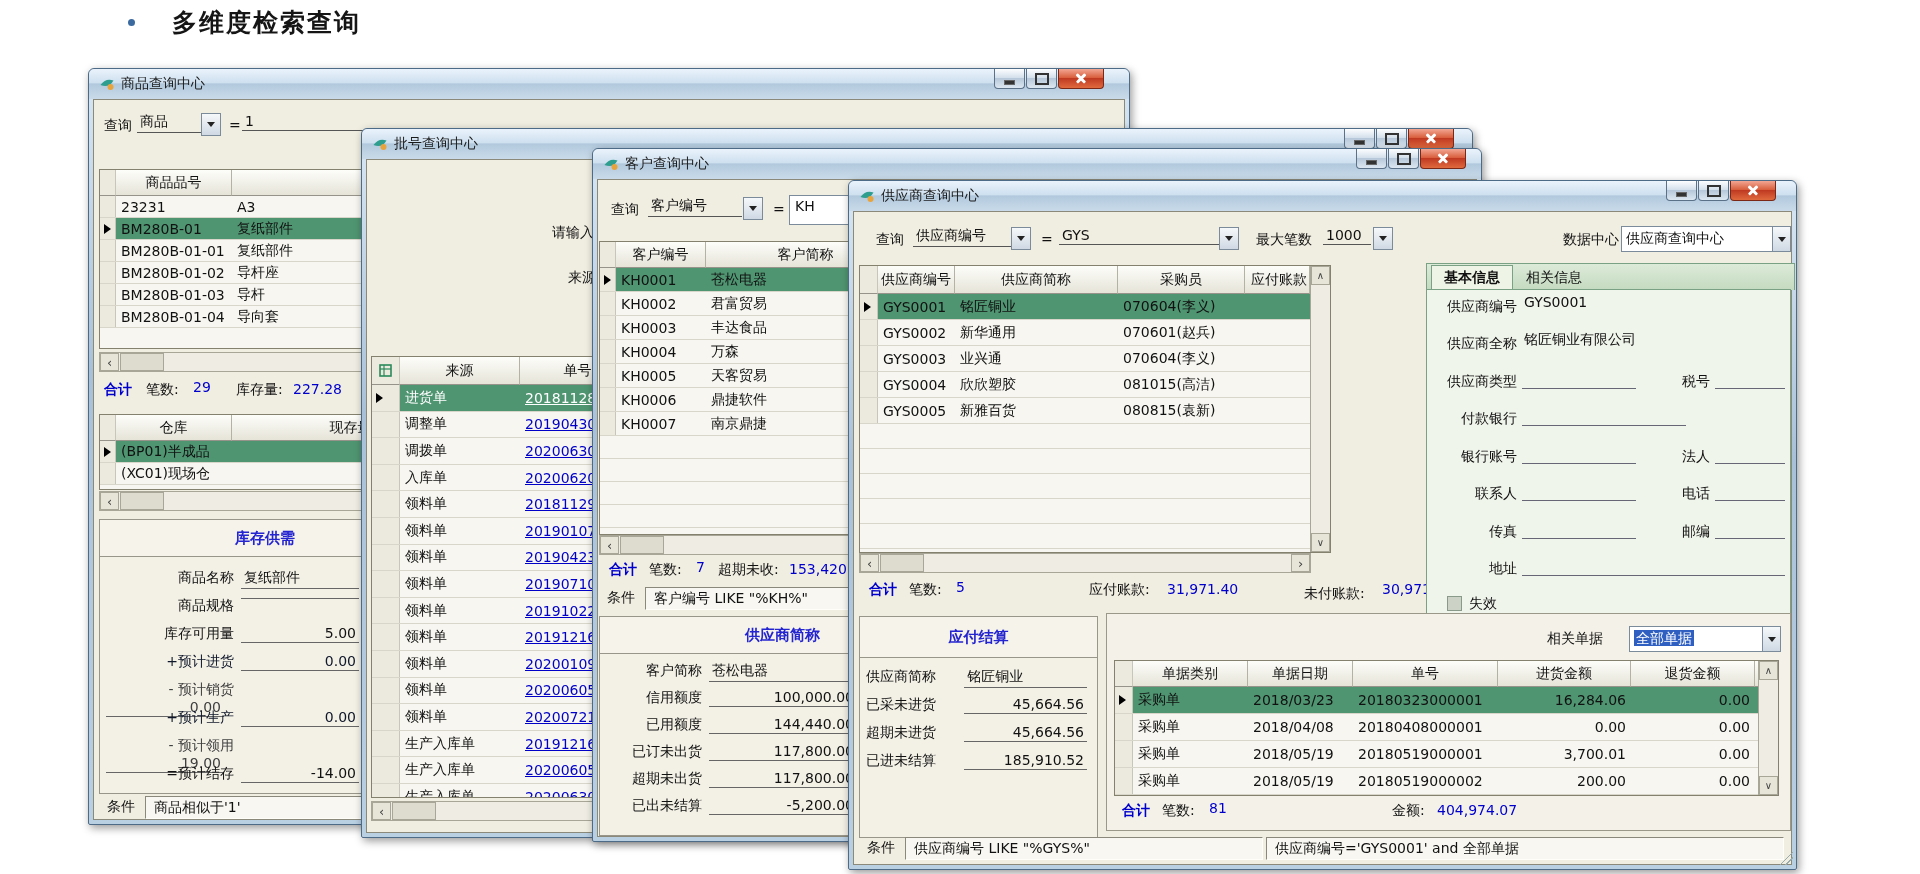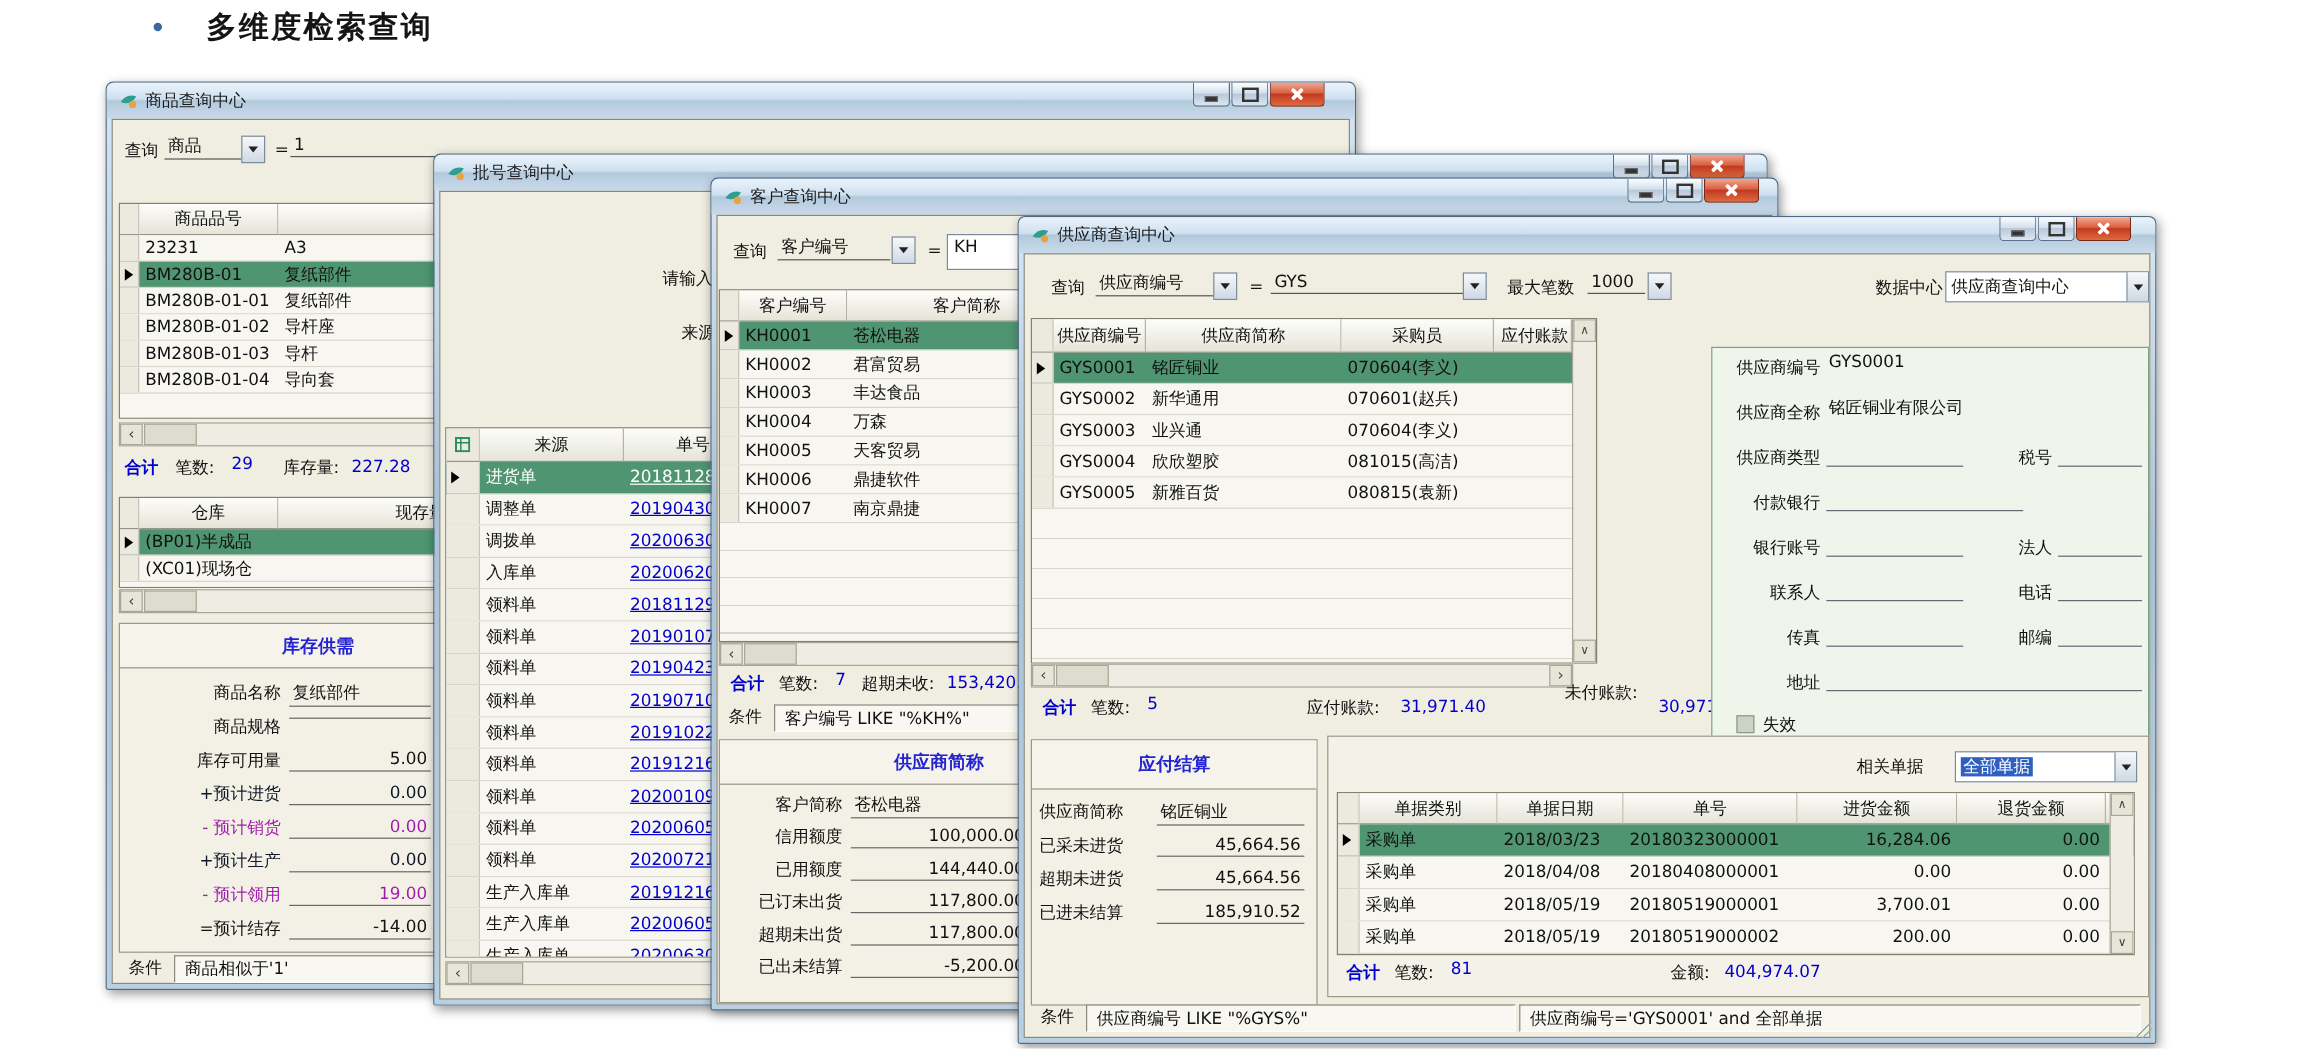--- a/index.html
+++ b/index.html
@@ -69,21 +69,21 @@
   .lab.b{font-weight:bold;}
   
   .panelbox{position:absolute;background:#f3f1e6;border:1px solid #98968a;}
   .phead{height:36px;border-bottom:1px solid #98968a;display:flex;align-items:center;justify-content:center;
          color:#2424d0;font-size:15px;font-weight:bold;background:#f5f3ea;}
   .pfields{padding:12px 10px 0 6px;}
   .prow{display:flex;align-items:flex-start;font-size:14px;}
   .prow .pl{text-align:right;padding-right:7px;white-space:nowrap;}
   .prow .pv{border-bottom:1px solid #666;text-align:right;padding:0 3px 1px 3px;white-space:nowrap;}
   .prow.txt .pv{text-align:left;}
-  .prow.blue{color:#0f172a;} .prow.red{color:#a21caf;}
+  .prow.blue{color:#0f172a;} .prow.red{color:#404040;flex-direction:column;}
   .leftlbl .pl{text-align:left;}
   
   .cond{position:absolute;display:flex;align-items:stretch;height:23px;font-size:14px;}
   .clbl{padding:2px 10px 0 10px;white-space:nowrap;}
   .cbox{background:#f8f7f1;border:1px solid;border-color:#8a887a #fffef8 #fffef8 #8a887a;padding:2px 8px;
         white-space:nowrap;overflow:hidden;flex:0 0 auto;}
   
   .grp{position:absolute;border:1px solid #a3a192;}
   .glgd{position:absolute;top:-10px;left:10px;background:#f0ede1;padding:0 5px;font-size:14px;}
   .radio{position:absolute;display:flex;align-items:center;font-size:14px;white-space:nowrap;}
@@ -747,23 +747,27 @@
       <span class="sbtn">‹</span>
       <span class="thumb"></span>
         <span class="sp"></span>
       <span class="sbtn">›</span>
     </div>
     <span class="lab b blue" style="left:20px;top:400px">合计</span>
     <span class="lab" style="left:60px;top:400px">笔数:</span>
     <span class="lab blue" style="left:107px;top:398px">5</span>
     <span class="lab" style="left:240px;top:400px">应付账款:</span>
     <span class="lab blue" style="left:318px;top:400px">31,971.40</span>
-    <span class="lab" style="left:455px;top:388px">未付账款:</span>
+    <span class="lab" style="left:455px;top:404px">未付账款:</span>
     <span class="lab blue" style="left:533px;top:400px">30,971.40</span>
 
+    <div class="tabs" style="left:577px;top:82px;width:363px">
+      <span class="tab on">基本信息</span>
+      <span class="tab">相关信息</span>
+    </div>
     <div class="ipanel" style="left:577px;top:108px;width:363px;height:342px">
       <span class="ilab" style="left:0;top:8px;width:90px">供应商编号</span>
       <span class="iun" style="left:95px;top:4px;width:120px;border-bottom:none">GYS0001</span>
       <span class="ilab" style="left:0;top:45px;width:90px">供应商全称</span>
       <span class="iun" style="left:95px;top:41px;width:160px;border-bottom:none">铭匠铜业有限公司</span>
       <span class="ilab" style="left:0;top:83px;width:90px">供应商类型</span>
       <span class="iun" style="left:95px;top:79px;width:110px"></span>
       <span class="ilab" style="left:225px;top:83px;width:58px">税号</span>
       <span class="iun" style="left:288px;top:79px;width:66px"></span>
       <span class="ilab" style="left:0;top:120px;width:90px">付款银行</span>

